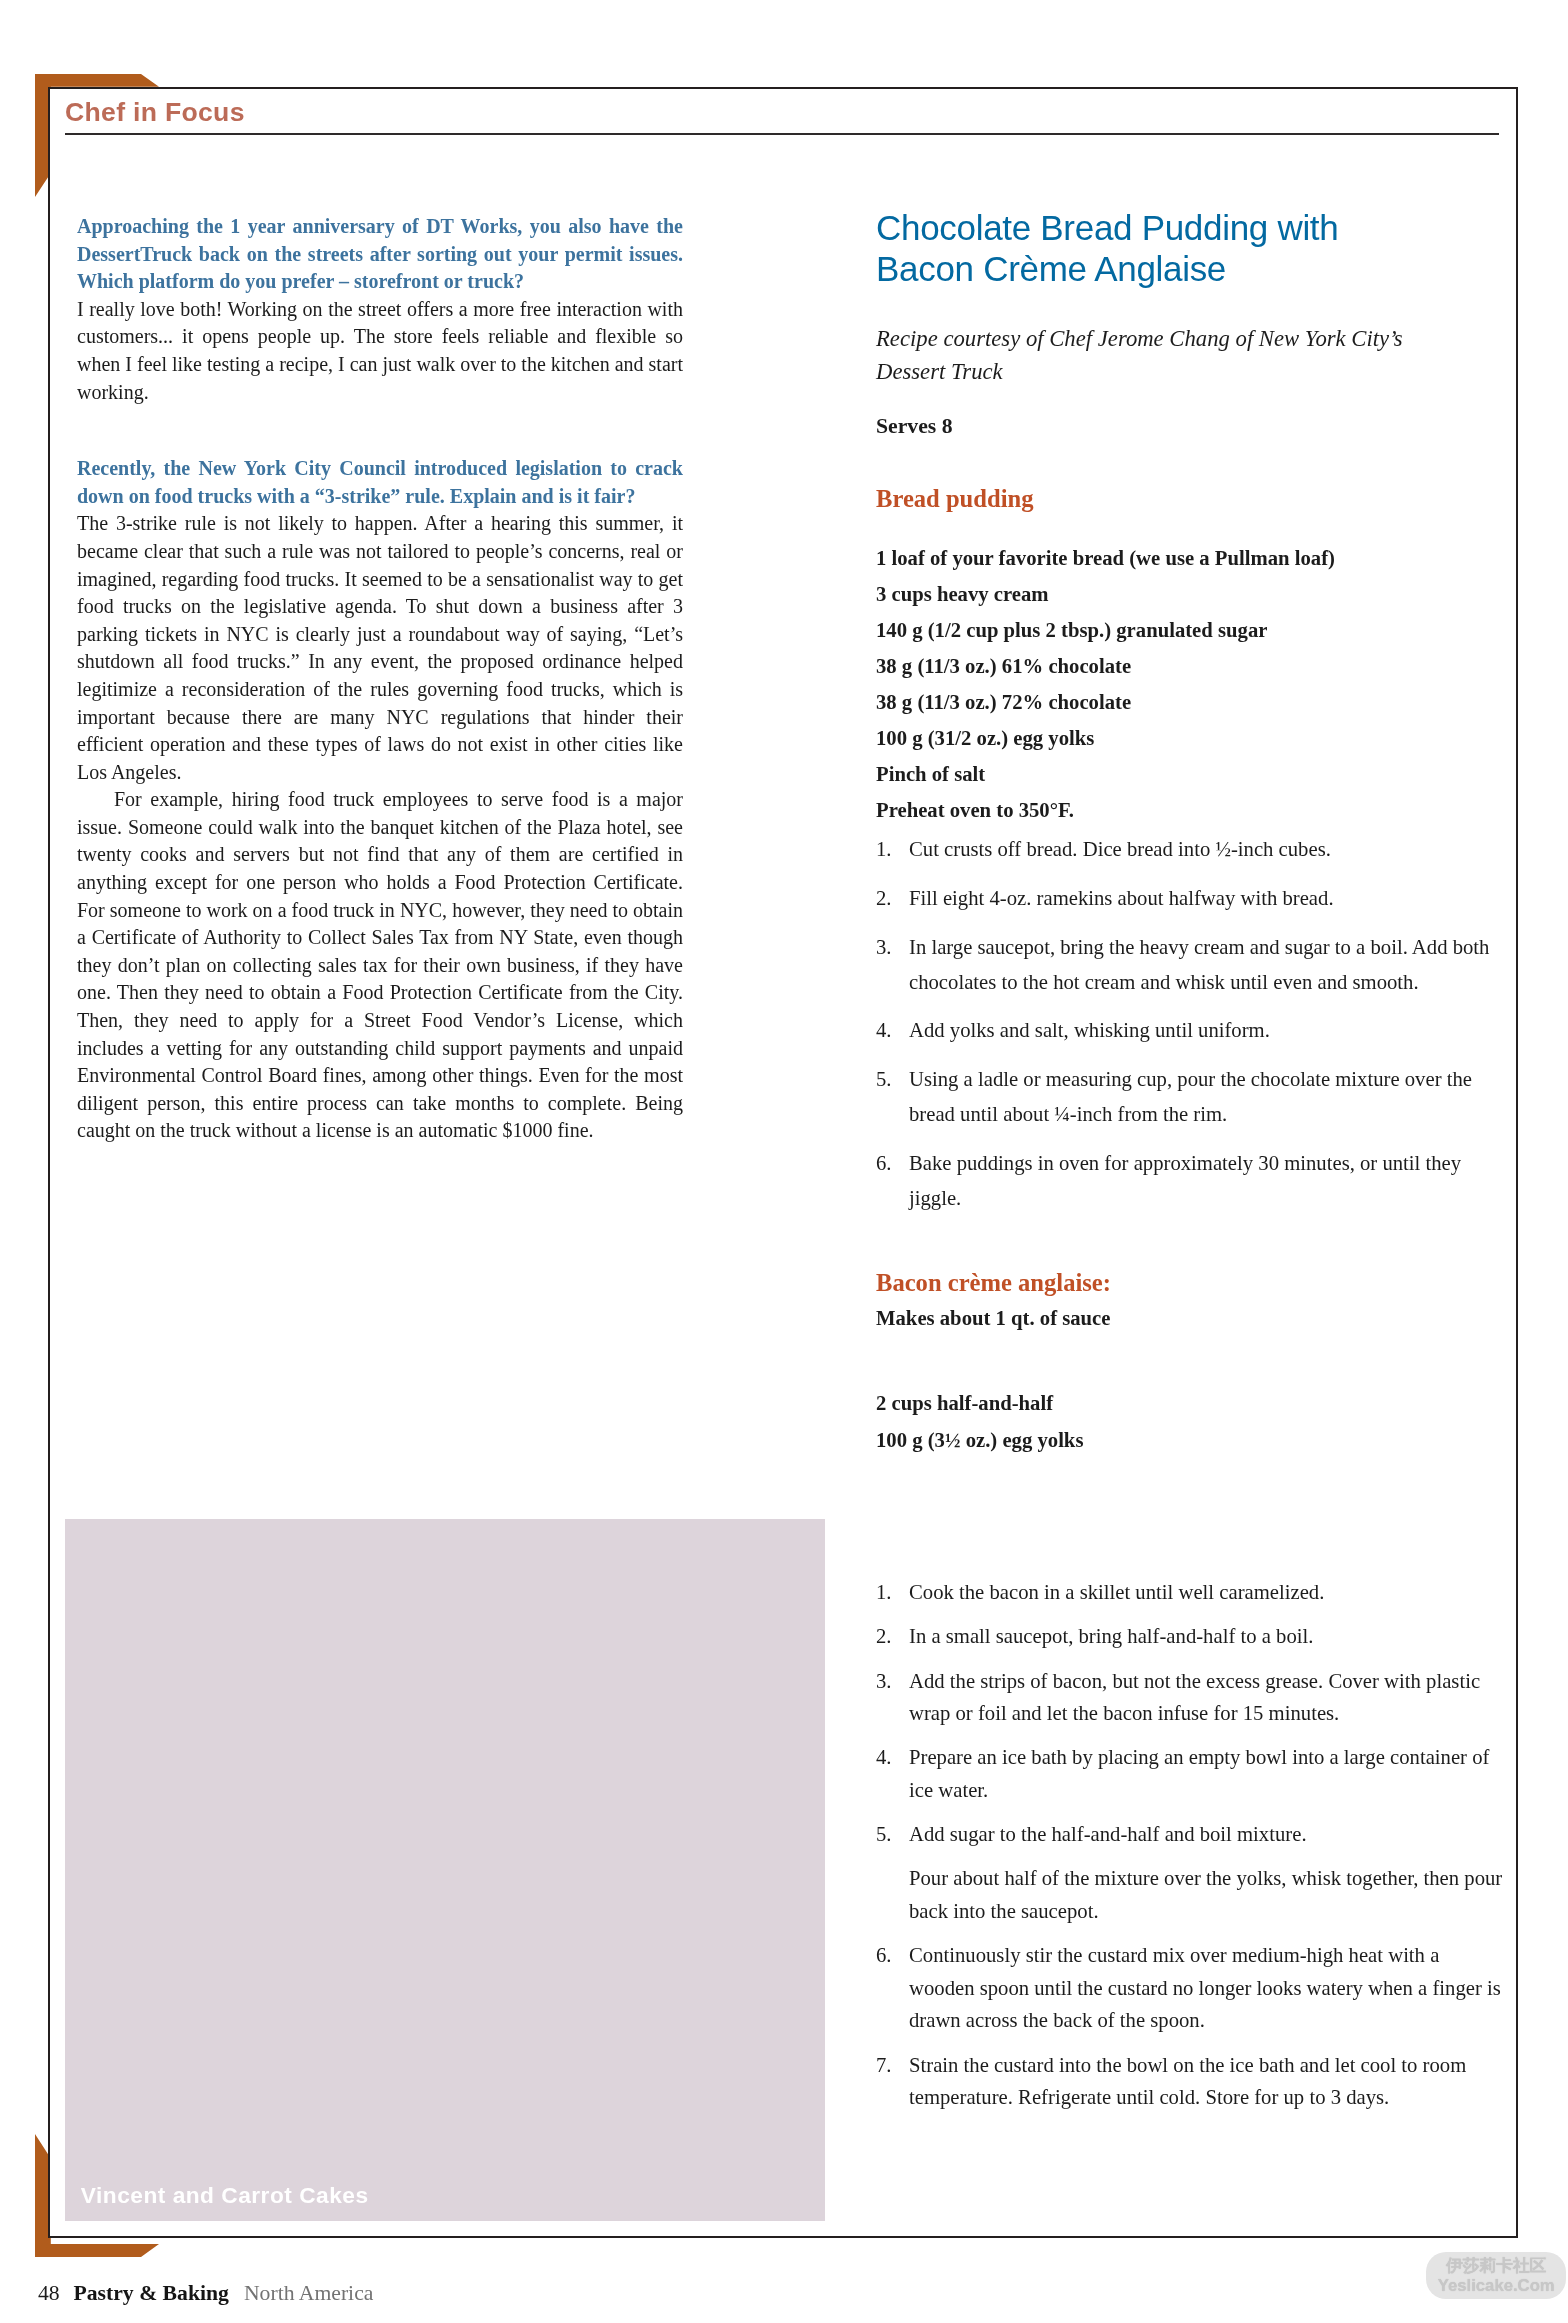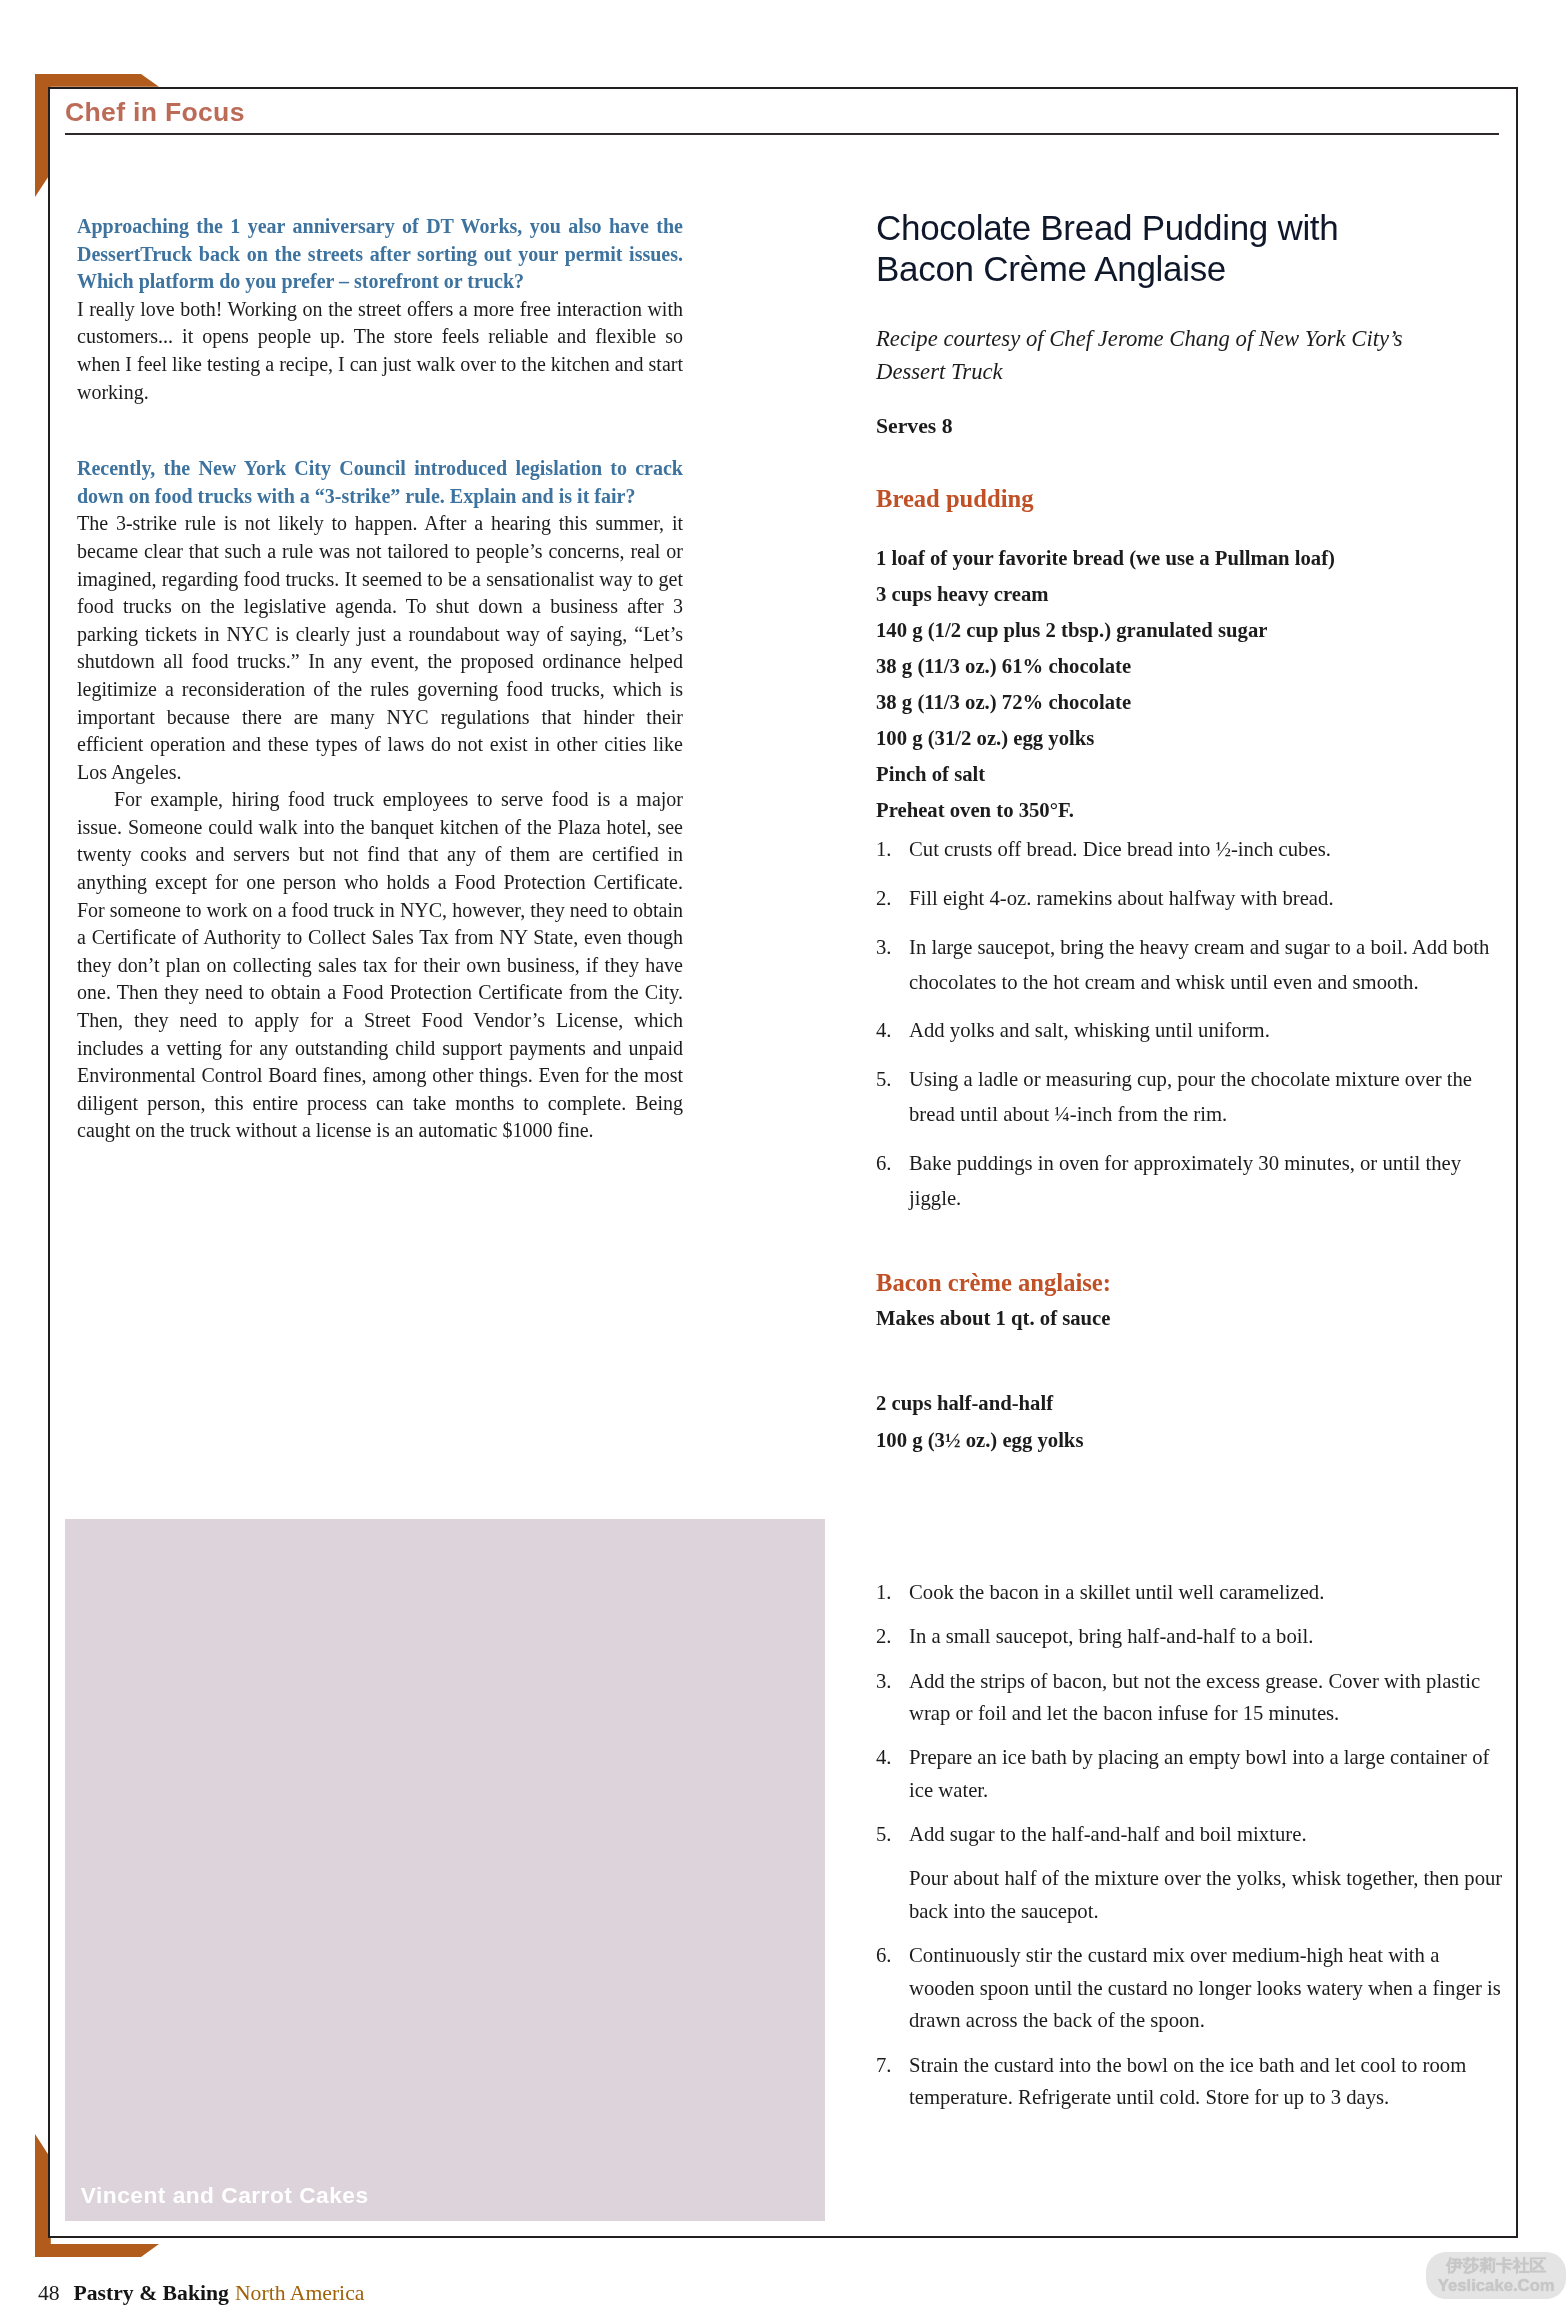--- a/index.html
+++ b/index.html
@@ -34,21 +34,21 @@
   
   #photo{position:absolute;left:65px;top:1519px;width:760px;height:702px;
     background:#ddd4db;}
   #photo-caption{position:absolute;left:15.8px;bottom:11.8px;
     font-family:"Liberation Sans",sans-serif;font-weight:bold;font-size:22.7px;
     color:#ffffff;letter-spacing:0.5px;}
 
   
   .rcol{position:absolute;left:876px;width:631px;}
   #r-title{top:207px;font-family:"Liberation Sans",sans-serif;
-    font-size:35px;line-height:41px;color:#0f172a;letter-spacing:-0.3px;}
+    font-size:35px;line-height:41px;color:#0369a1;letter-spacing:-0.3px;}
   #r-title span{display:block;}
   #r-courtesy{top:323px;width:591px;font-style:italic;font-size:22.7px;line-height:32.5px;color:#1d1d1d;}
   #r-serves{top:414px;font-weight:bold;font-size:21.7px;}
   .section-head{font-weight:bold;font-size:24.6px;color:#c05026;}
   #r-bp-head{top:485px;}
   #r-bp-ing{top:540px;font-weight:bold;font-size:20.7px;line-height:36px;}
   #r-bp-ing div{white-space:nowrap;}
   #r-ba-head{top:1269px;}
   #r-ba-yield{top:1304px;font-weight:bold;font-size:20.7px;line-height:29.6px;}
   #r-ba-ing{top:1385px;font-weight:bold;font-size:20.7px;line-height:37px;}
@@ -57,21 +57,21 @@
   .step{display:grid;grid-template-columns:33px 1fr;}
   #r-bp-steps{top:832px;}
   #r-bp-steps .step{line-height:35px;margin-bottom:13.8px;}
   #r-ba-steps{top:1576px;}
   #r-ba-steps .step{line-height:32.5px;margin-bottom:11.8px;}
 
   
   #footer{position:absolute;left:38px;top:2281px;font-size:21.7px;}
   #footer .pgnum{color:#1c1c1c;margin-right:13.8px;}
   #footer .mag{color:#151515;font-weight:bold;}
-  #footer .region{color:#a16207;margin-left:6px;}
+  #footer .region{color:#737373;margin-left:15px;}
 
   
   #watermark{position:absolute;left:1426px;top:2252px;background:#e4e4e4;
     border-radius:20px;padding:3.9px 11.8px;text-align:center;
     font-family:"Liberation Sans",sans-serif;font-weight:bold;font-size:16.7px;
     line-height:19.7px;color:#c7c7c7;text-shadow:0 0 1px #bdbdbd;}
 </style>
 </head>
 <body>
 

